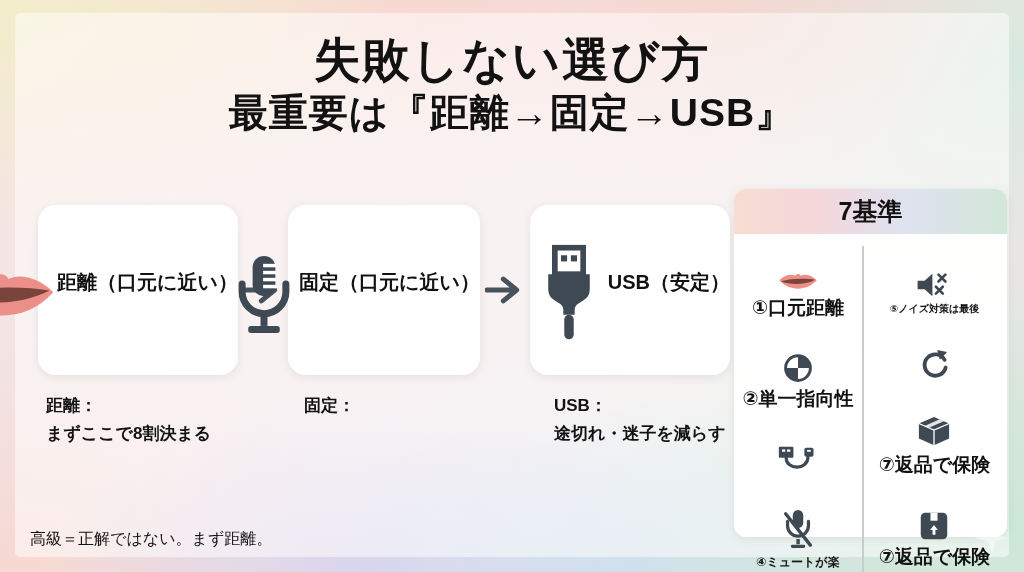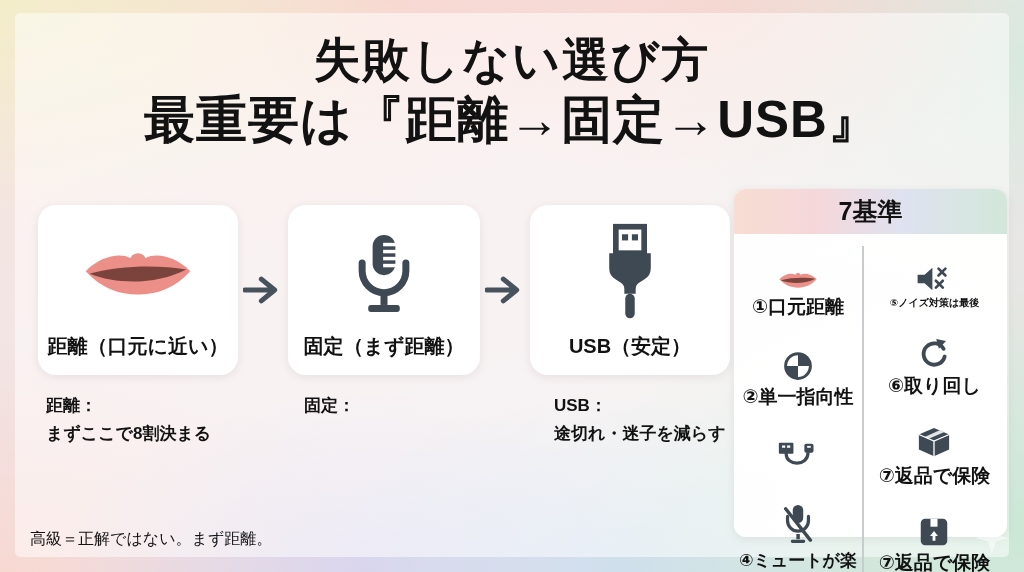--- a/index.html
+++ b/index.html
@@ -16,26 +16,26 @@
       radial-gradient(60% 65% at 100% 92%, rgba(203,231,214,.98), rgba(203,231,214,0) 75%),
       radial-gradient(45% 45% at 62% 100%, rgba(205,222,240,.92), rgba(205,222,240,0) 70%),
       radial-gradient(45% 45% at 36% 100%, rgba(217,211,238,.92), rgba(217,211,238,0) 70%),
       radial-gradient(55% 55% at 0% 100%, rgba(248,216,209,.98), rgba(248,216,209,0) 72%),
       linear-gradient(160deg,#f6e6df 0%,#f0e4e6 55%,#e3e9e4 100%);}
   .overlay{position:absolute;left:15px;right:15px;top:13px;bottom:15px;
     background:rgba(255,255,255,.5);border-radius:5px;}
 
   .hdr{position:absolute;top:33px;left:0;width:1024px;text-align:center;line-height:1.16;}
   .title{font-size:47px;font-weight:900;letter-spacing:2px;margin:0;}
-  .subtitle{font-size:51px;font-weight:900;letter-spacing:1px;margin:2px 0 0 0;}
+  .subtitle{font-size:39px;font-weight:900;letter-spacing:1px;margin:2px 0 0 0;}
 
   .flow{position:absolute;left:38px;top:205px;height:170px;display:flex;align-items:center;}
   .card{height:170px;border-radius:18px;background:rgba(255,255,255,.96);
     box-shadow:0 2px 8px rgba(160,140,150,.18);
-    display:flex;flex-direction:column;align-items:center;justify-content:flex-end;}
+    display:flex;flex-direction:row;align-items:center;justify-content:flex-end;}
   .card.c1{width:200px;}.card.c2{width:192px;}.card.c3{width:200px;}
   .icon-wrap{flex:1;display:flex;align-items:center;justify-content:center;width:100%;padding-top:8px;}
   .card-label{font-size:20px;font-weight:800;margin-bottom:15px;white-space:nowrap;}
   .flow-arrow{width:50px;display:flex;align-items:center;justify-content:center;}
 
   .captions{position:absolute;left:38px;top:392px;display:flex;}
   .caption{font-size:17px;font-weight:800;line-height:1.65;padding-left:8px;white-space:nowrap;}
   .caption.w1{width:250px;}.caption.w2{width:242px;}.caption.w3{width:200px;}
 
   .panel{position:absolute;left:734px;top:189px;width:273px;height:348px;
@@ -43,21 +43,21 @@
   .panel-hdr{height:45px;border-radius:12px 12px 0 0;display:flex;align-items:center;justify-content:center;
     background:linear-gradient(90deg,#f7ddd2 0%,#f5d7da 30%,#dfe2f0 62%,#d2e7d9 100%);
     font-size:25px;font-weight:900;}
   .panel-body{position:relative;height:377px;display:flex;}
   .pcol{display:flex;flex-direction:column;align-items:center;justify-content:space-evenly;padding:4px 0 8px 0;}
   .pcol.left{width:128px;}
   .pcol.right{width:145px;}
   .pdivider{position:absolute;left:128px;top:12px;bottom:14px;width:2px;background:#c7ccd1;}
   .pitem{display:flex;flex-direction:column;align-items:center;gap:3px;}
   .plabel{font-size:19px;font-weight:800;white-space:nowrap;}
-  .plabel.md{font-size:17px;}
+  .plabel.md{font-size:12px;}
   .plabel.sm{font-size:10px;}
 
   .footer-note{position:absolute;left:30px;top:529px;font-size:16px;font-weight:400;}
   .sparkle{position:absolute;right:16px;bottom:18px;opacity:.55;}
   svg{display:block;}
 </style>
 </head>
 <body>
 
 <div class="stage">
@@ -93,21 +93,21 @@
           <rect x="27" y="4" width="26" height="46" rx="13" fill="#3e4953"></rect>
           <rect x="39" y="13" width="15" height="4" fill="#fff"></rect>
           <rect x="39" y="21" width="15" height="4" fill="#fff"></rect>
           <rect x="39" y="29" width="15" height="4" fill="#fff"></rect>
           <rect x="39" y="37" width="15" height="4" fill="#fff"></rect>
           <path d="M15 36 V45 A25 25 0 0 0 65 45 V36" fill="none" stroke="#3e4953" stroke-width="8" stroke-linecap="round"></path>
           <rect x="36" y="71" width="8" height="13" fill="#3e4953"></rect>
           <rect x="22" y="84" width="36" height="8" rx="3" fill="#3e4953"></rect>
         </svg>
       </div>
-      <div class="card-label">固定（まず距離）</div>
+      <div class="card-label">固定（口元に近い）</div>
     </div>
 
     <div class="flow-arrow">
       <svg width="40" height="30" viewBox="0 0 48 34">
         <path d="M2 17 H34 M22 4 L38 17 L22 30" fill="none" stroke="#47525c" stroke-width="6" stroke-linecap="round" stroke-linejoin="round"></path>
       </svg>
     </div>
 
     <div class="card c3">
       <div class="icon-wrap">
@@ -203,21 +203,20 @@
           </span>
           <span class="plabel sm">⑤ノイズ対策は最後</span>
         </div>
         <div class="pitem">
           <span>
             <svg width="32" height="32" viewBox="0 0 36 36">
               <path d="M28.8 12.2 A12 12 0 1 0 30 20.8" fill="none" stroke="#3e4953" stroke-width="4.3" stroke-linecap="round"></path>
               <polygon points="20.5,1 31.5,3.5 23.5,12" fill="#3e4953"></polygon>
             </svg>
           </span>
-          <span class="plabel">⑥取り回し</span>
         </div>
         <div class="pitem">
           <span>
             <svg width="38" height="34" viewBox="0 0 40 36">
               <polygon points="20,2 36,9 20,16 4,9" fill="#3e4953"></polygon>
               <polygon points="36,9 36,25 20,32 20,16" fill="#3e4953"></polygon>
               <polygon points="4,9 20,16 20,32 4,25" fill="#3e4953"></polygon>
               <path d="M4 9 L20 16 L36 9 M20 16 V32" fill="none" stroke="#fff" stroke-width="1.4"></path>
               <polygon points="26,4.6 30.5,6.6 14.5,13.6 10,11.6" fill="#ffffff" opacity="0.85"></polygon>
             </svg>

